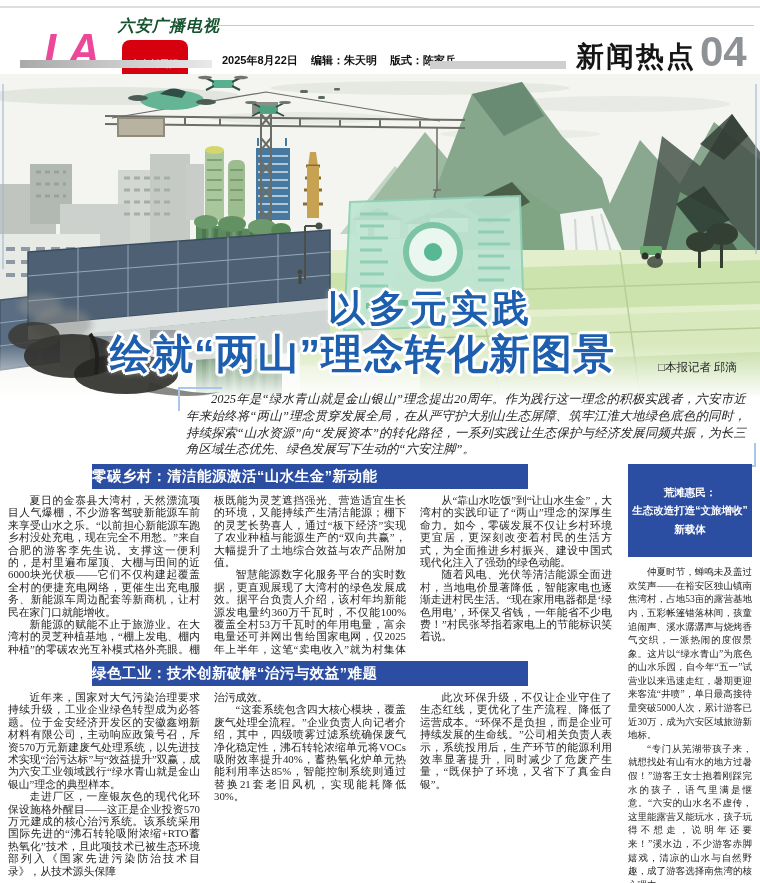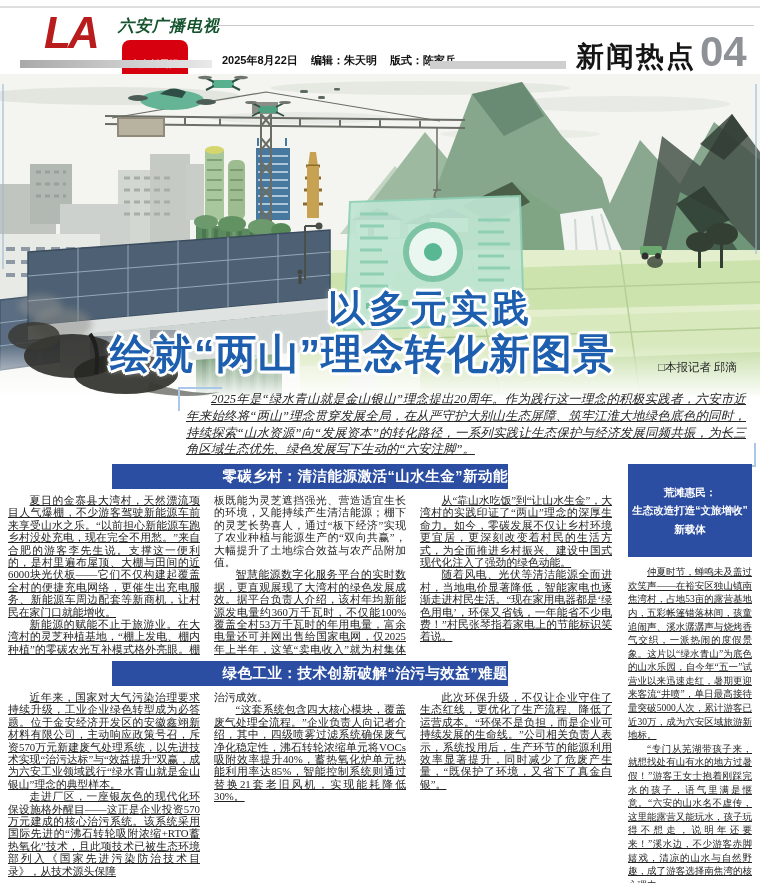--- a/index.html
+++ b/index.html
@@ -1,22 +1,22 @@
 <!DOCTYPE html>
 <html><head>
 <meta charset="utf-8">
 <style>
   html,body{margin:0;padding:0;}
   body{width:760px;height:883px;position:relative;overflow:hidden;background:#fff;
        font-family:"Liberation Serif","DejaVu Serif",serif;}
   .abs{position:absolute;}
   
   .top-rule{left:0;top:6px;width:760px;height:2px;background:#dedede;}
-  .logo-la{left:44px;top:8px;font-family:"Liberation Sans",sans-serif;font-style:italic;
-           font-weight:900;font-size:44px;color:#b91c1c;letter-spacing:-3px;}
+  .logo-la{left:44px;top:25px;font-family:"Liberation Sans",sans-serif;font-style:italic;
+           font-weight:900;font-size:44px;color:#ec4899;letter-spacing:-3px;}
   .logo-name{left:118px;top:16px;font-weight:700;font-size:16px;color:#14532d;
              font-style:italic;letter-spacing:1px;text-align:right;}
   .logo-badge{left:122px;top:40px;background:#d6000f;color:#fff;font-size:9.5px;
               padding:18px 9px;border-radius:8px;font-family:"Liberation Sans",sans-serif;}
   .logo-line{left:214px;top:25px;width:540px;height:1px;background:#c9c9c9;}
   .date-bar-left{left:20px;top:60px;width:192px;height:8px;
                  background:linear-gradient(to right,#a9a9a9,#e9e9e9);}
   .date-bar-right{left:430px;top:61px;width:136px;height:8px;background:#cfcfcf;}
   .date-text{left:222px;top:53px;font-size:11px;font-weight:700;color:#111;
              font-family:"Liberation Sans",sans-serif;}
@@ -34,27 +34,27 @@
   .headline1{left:286px;top:284px;font-size:37px;letter-spacing:4px;padding-left:42px;}
   .headline2{left:110px;top:327px;font-size:41px;letter-spacing:1px;}
   .byline{left:644px;top:360px;font-size:11.5px;color:#222;margin-left:14px;}
   
   .intro{left:186px;top:391px;width:560px;height:70px;font-size:12.5px;line-height:16.8px;
          color:#262626;text-align:justify;font-style:italic;}
   .intro .corner-tl{position:absolute;left:-8px;top:-4px;width:42px;height:22px;
          border-left:2px solid #a9c7e8;border-top:2px solid #a9c7e8;}
   .intro .corner-br{position:absolute;right:-10px;bottom:-6px;width:42px;height:22px;
          border-right:2px solid #a9c7e8;border-bottom:2px solid #a9c7e8;}
-  .indent{text-indent:2em;text-decoration:underline;}
+  .indent{text-indent:2em;}
   p.para{margin:0;}
   
   .sec{left:8px;width:604px;}
-  .sec-bar{margin:0 auto;width:396px;height:25px;background:#2b4da2;color:#fff;
+  .sec-bar{margin:0 auto;width:436px;height:25px;background:#2b4da2;color:#fff;
            font-family:"Liberation Sans",sans-serif;font-weight:700;font-size:14.5px;
-           text-align:right;line-height:25px;letter-spacing:0.5px;}
+           text-align:left;line-height:25px;letter-spacing:0.5px;}
   .cols{display:flex;gap:14px;margin-top:5px;}
   .col{width:192px;overflow:hidden;font-size:10.8px;line-height:12.4px;color:#1e1e1e;
        text-align:justify;}
   #sec0{top:464px;} #sec0 .col{height:162px;}
   #sec1{top:661px;} #sec1 .col{height:193px;}
   
   .sidebar{left:628px;top:464px;width:124px;height:419px;overflow:hidden;}
   .sidebar-bar{background:#2b4da2;color:#fff;text-align:center;
                font-family:"Liberation Sans",sans-serif;font-weight:700;font-size:10.5px;
                line-height:1.75;padding:19px 2px;}

